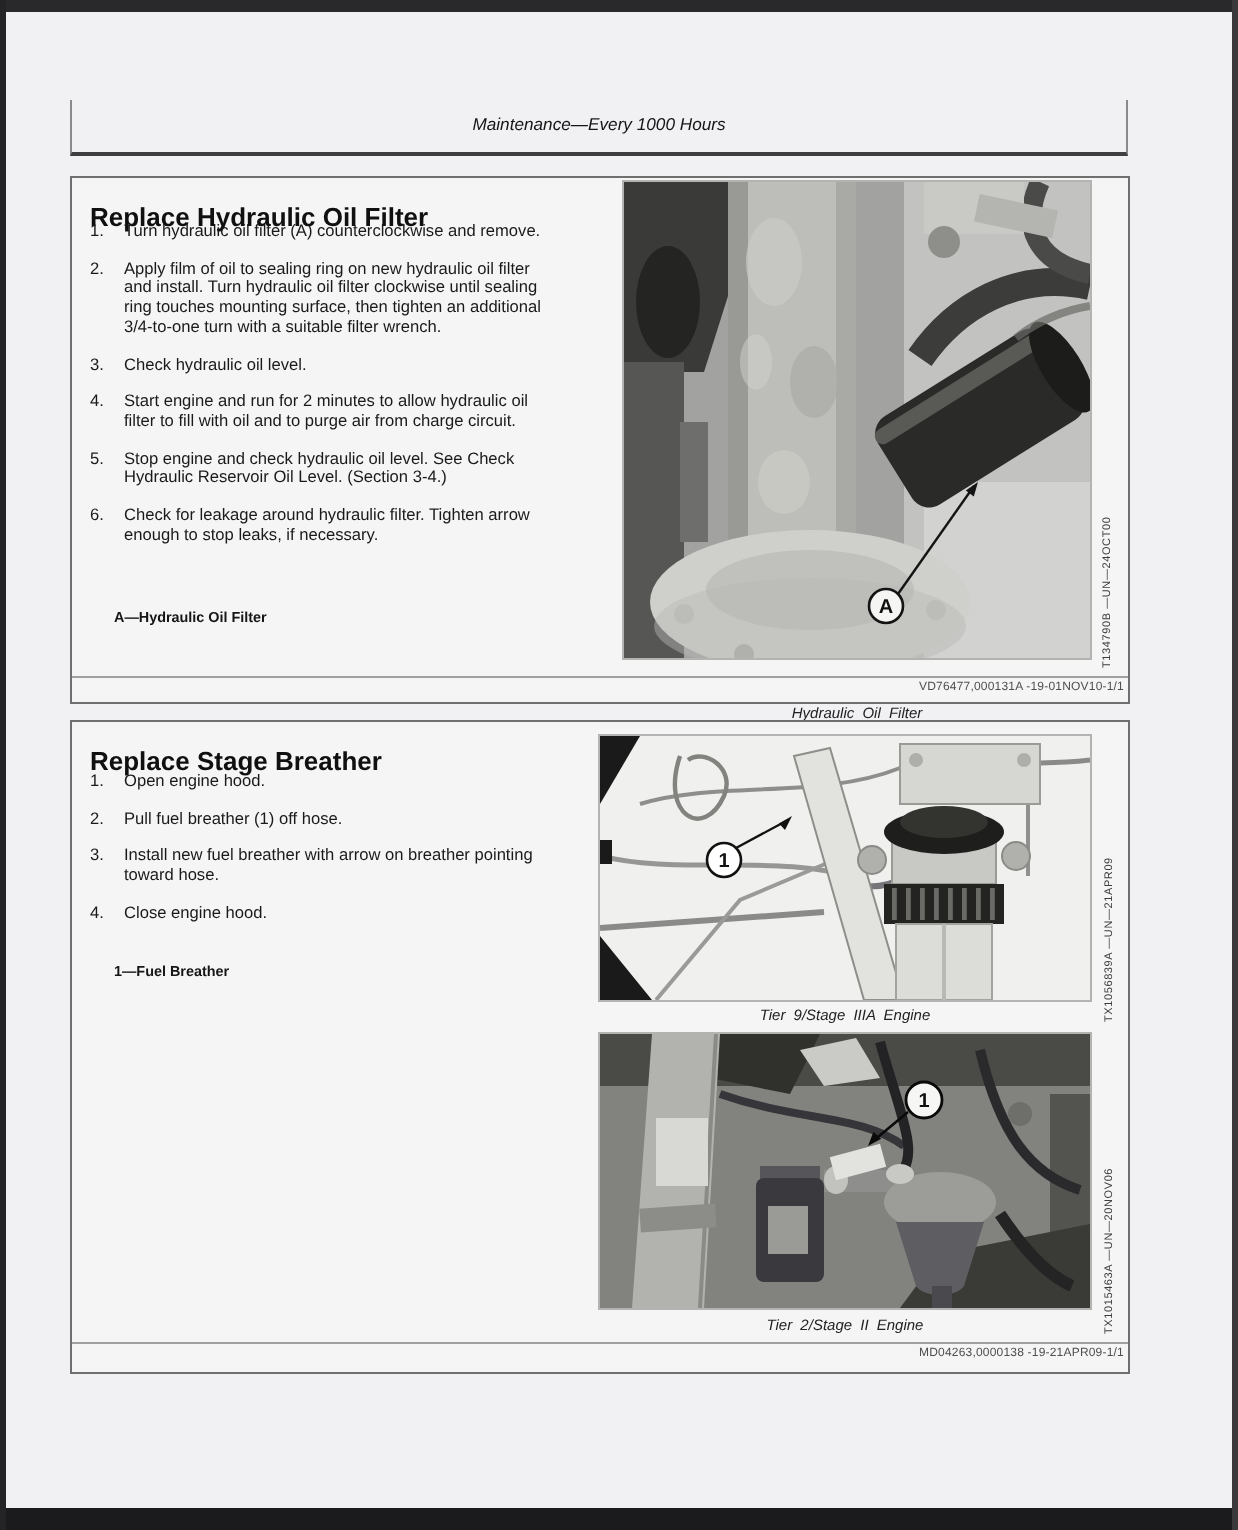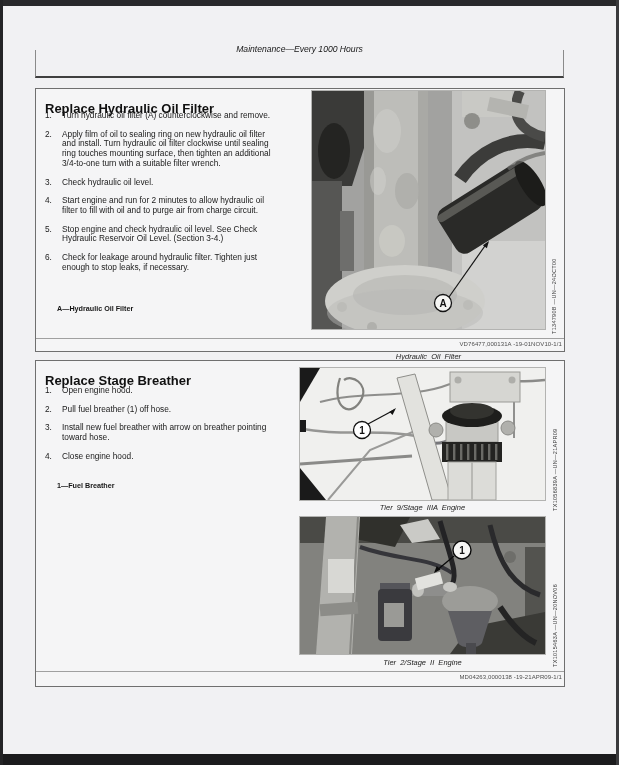--- a/index.html
+++ b/index.html
@@ -15,21 +15,21 @@
   .edge-bottom{left:0;top:754px;width:619px;height:11px;background:#1b1b1d;}
   .edge-left{left:0;top:0;width:3px;height:765px;background:#242426;}
   .edge-right{left:616px;top:0;width:3px;height:765px;background:#3a3a3c;}
 
   
   .header-box{
     left:35px;top:50px;width:529px;height:28px;
     border-left:1px solid #8a8a8a;border-right:1px solid #8a8a8a;
     border-bottom:2px solid #3f3f3f;
     display:flex;align-items:flex-end;justify-content:center;
-    padding-bottom:22px;box-sizing:border-box;
+    padding-bottom:9px;box-sizing:border-box;
   }
   .header-box span{font-style:italic;font-size:8.6px;color:#151515;}
 
   
   .secbox{border:1px solid #6f6f6f;background:#f5f5f6;box-sizing:border-box;}
   .sec1{left:35px;top:88px;width:530px;height:264px;}
   .sec2{left:35px;top:360px;width:530px;height:327px;}
 
   .sec-title{font-size:13px;font-weight:bold;color:#101010;letter-spacing:0;}
   .t1{left:45px;top:92px;}
@@ -107,21 +107,21 @@
   <div class="step">
     <span class="num">4.</span>
     <span class="txt">Start engine and run for 2 minutes to allow hydraulic oil filter to fill with oil and to purge air from charge circuit.</span>
   </div>
   <div class="step">
     <span class="num">5.</span>
     <span class="txt">Stop engine and check hydraulic oil level. See Check Hydraulic Reservoir Oil Level. (Section 3-4.)</span>
   </div>
   <div class="step">
     <span class="num">6.</span>
-    <span class="txt">Check for leakage around hydraulic filter. Tighten just enough to stop leaks, if necessary.</span>
+    <span class="txt">Check for leakage around hydraulic filter. Tighten arrow enough to stop leaks, if necessary.</span>
   </div>
 </div>
 
 <p class="abs legend l1">A—Hydraulic Oil Filter</p>
 
 <figure class="abs fig fig1">
   <svg viewBox="0 0 233 238">
     <rect width="233" height="238" fill="#a2a2a0"></rect>
     <rect x="140" width="93" height="238" fill="#c2c2c0"></rect>
     <rect x="150" y="150" width="83" height="88" fill="#d2d2d0"></rect>

